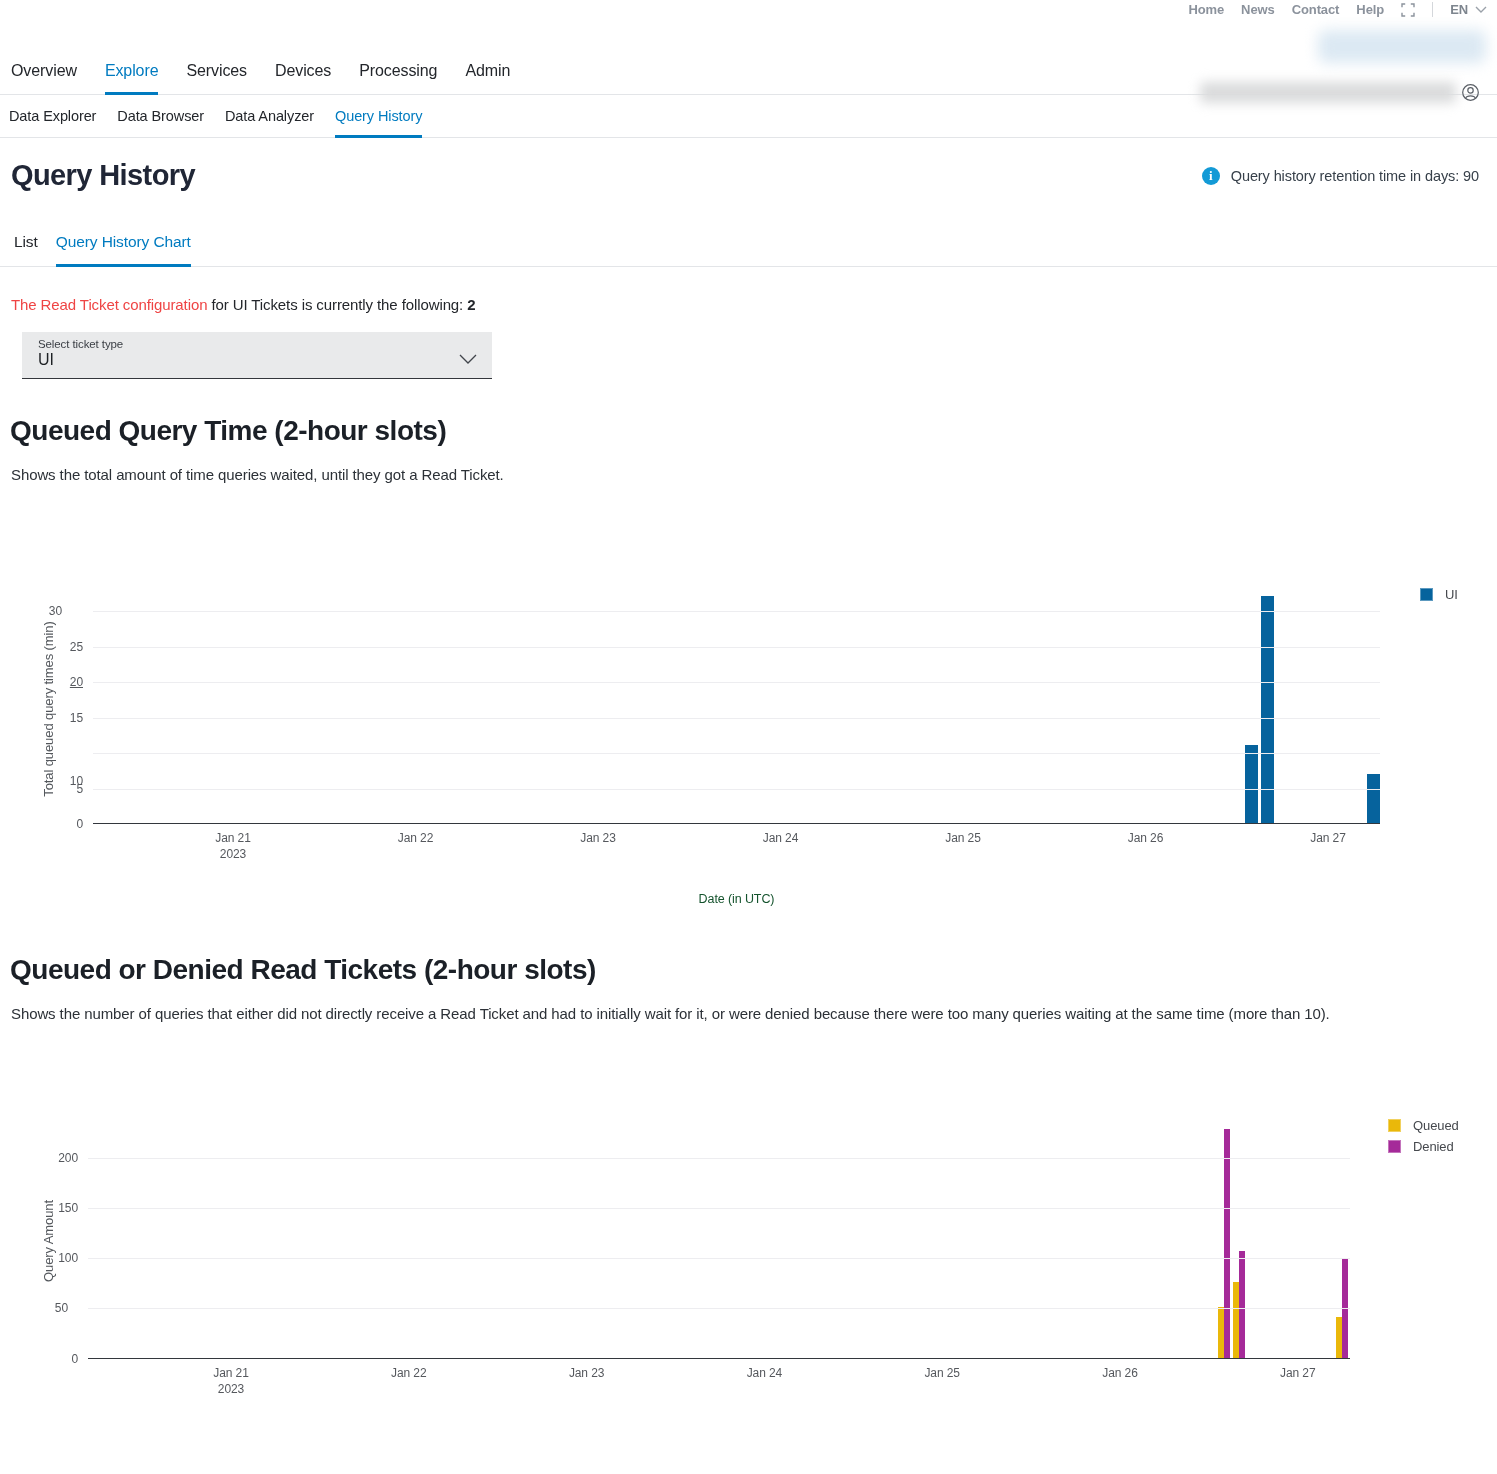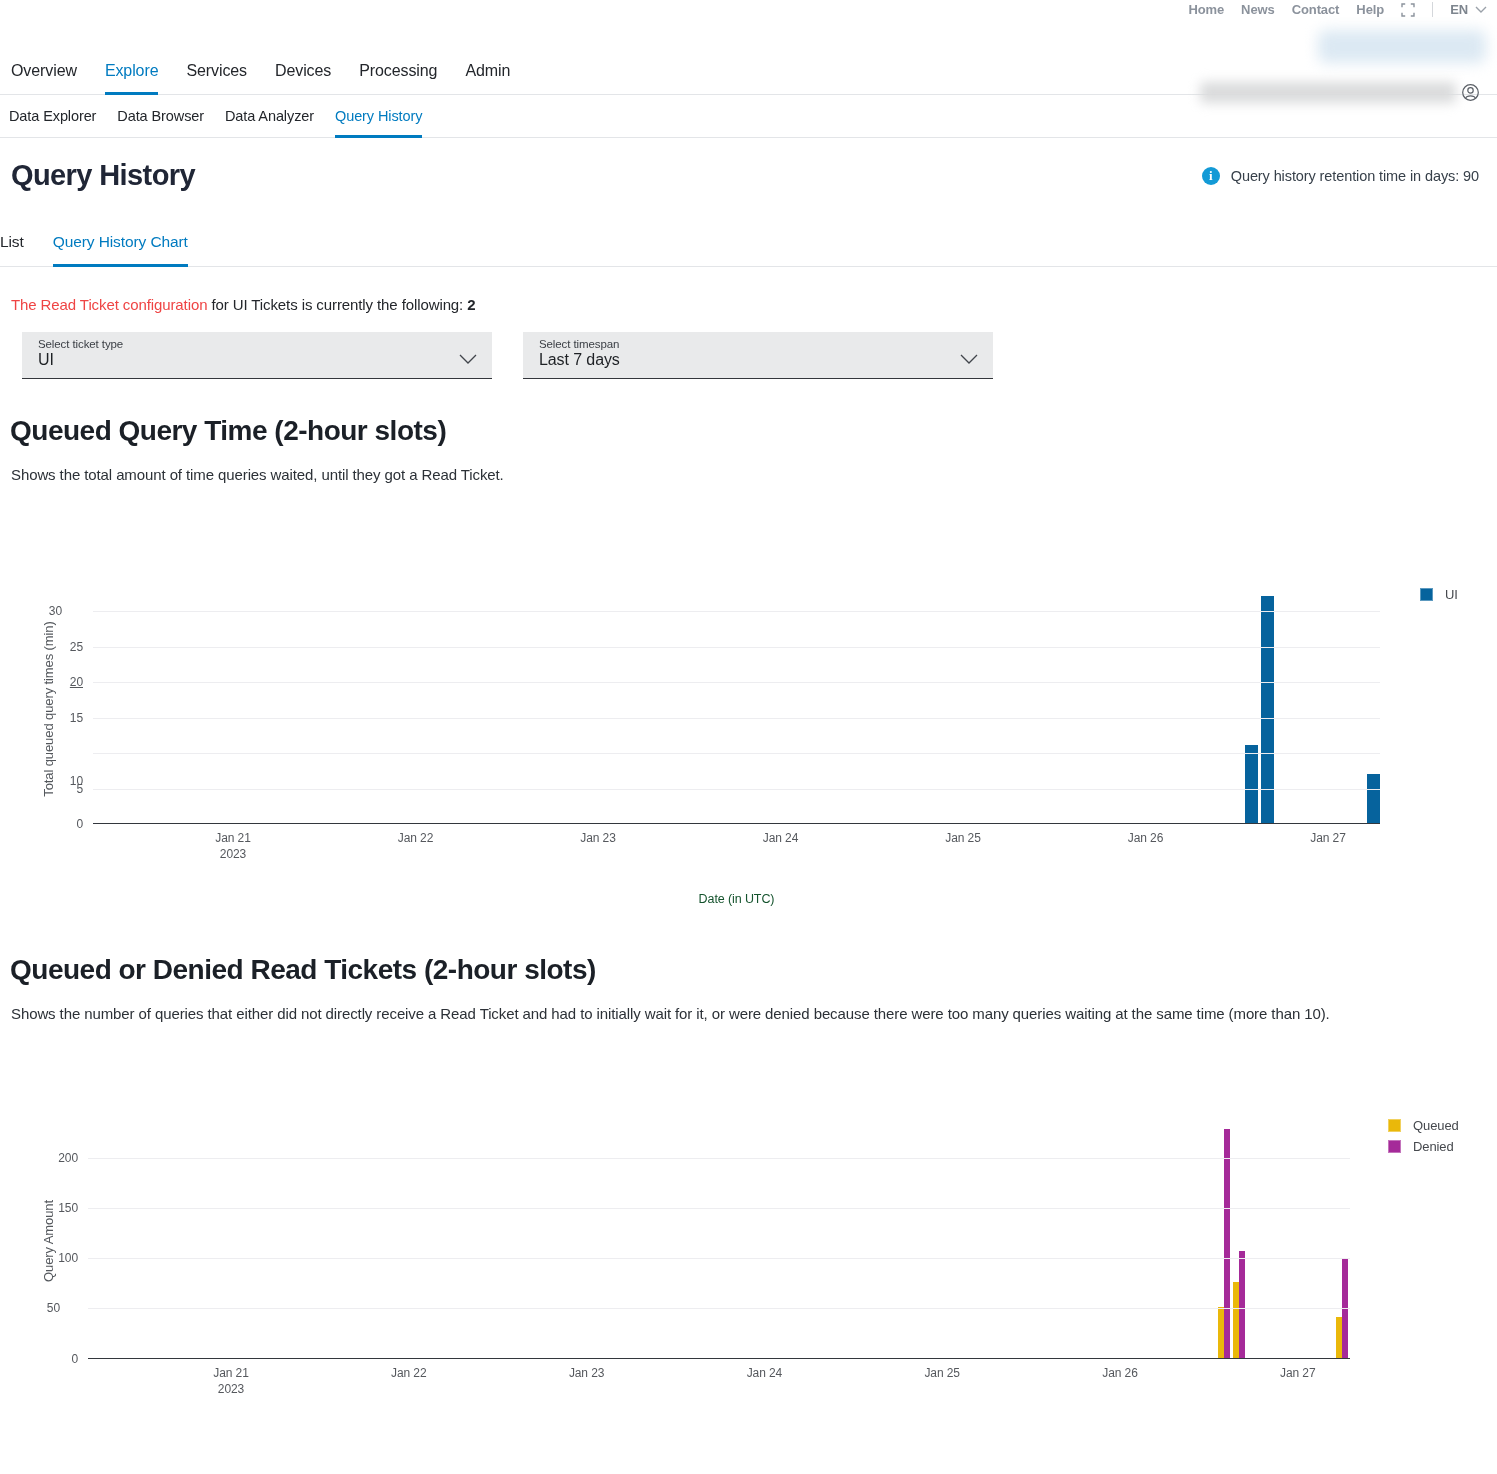--- a/index.html
+++ b/index.html
@@ -35,21 +35,21 @@
   .header-row { display: flex; justify-content: space-between; align-items: flex-start;
                 padding: 21px 18px 0 11px; }
   h1 { font-size: 29px; font-weight: 700; color: #202636; letter-spacing: -0.6px; }
   .retention { display: flex; align-items: center; gap: 11px; margin-top: 8px;
                font-size: 14.5px; color: #37404a; }
   .info-icon { width: 18px; height: 18px; border-radius: 50%; background: #139ad6; color: #fff;
                font-family: "Liberation Serif", serif; font-size: 13px; font-weight: 700;
                display: flex; align-items: center; justify-content: center; }
 
   
-  .tabs { margin-top: 41px; padding-left: 0; display: flex; gap: 29px; font-size: 15.5px;
+  .tabs { margin-top: 41px; padding-left: 14px; display: flex; gap: 18px; font-size: 15.5px;
           border-bottom: 1px solid #e3e5e8; }
   .tab { position: relative; padding-bottom: 15px; cursor: pointer; color: #23262b; }
   .tab.active { color: #007bc0; }
   .tab.active::after { content: ""; position: absolute; left: 0; right: 0; bottom: -1px;
                        height: 3px; background: #007bc0; }
 
   
   .config-line { margin: 29px 0 0 11px; font-size: 15px; color: #23262b; }
   .config-line .link { color: #ef4444; cursor: pointer; }
   .config-line .val { font-weight: 700; }
@@ -150,29 +150,20 @@
 </div>
 
 <div class="config-line">
   <span class="link">The Read Ticket configuration</span><span> for UI Tickets is currently the following: </span><span class="val">2</span>
 </div>
 
 <div class="filters">
   <div class="select-box">
     <span class="sl-label">Select ticket type</span>
     <span class="sl-value">UI</span>
-    <span class="chev">
-      <svg width="18" height="10" viewBox="0 0 18 10" fill="none" stroke="#41454b" stroke-width="1.3">
-        <path d="M1 1 L9 9 L17 1"></path>
-      </svg>
-    </span>
-  </div>
-  <div class="select-box">
-    <span class="sl-label">Select timespan</span>
-    <span class="sl-value">Last 7 days</span>
     <span class="chev">
       <svg width="18" height="10" viewBox="0 0 18 10" fill="none" stroke="#41454b" stroke-width="1.3">
         <path d="M1 1 L9 9 L17 1"></path>
       </svg>
     </span>
   </div>
 </div>
 
 <h2 class="section-h2">Queued Query Time (2-hour slots)</h2>
 <p class="section-desc">Shows the total amount of time queries waited, until they got a Read Ticket.</p>
@@ -219,21 +210,21 @@
     <div class="plot-area" style="left: 88px; top: 18px; width: 1262px; height: 235px;">
       <div class="bar" title="Queued Jan 26 14:00: 50" style="left: 1129.66px; width: 6px; height: 50.2137px; background: rgb(234, 184, 10);"></div>
       <div class="bar" title="Queued Jan 26 16:00: 75" style="left: 1144.59px; width: 6px; height: 75.3205px; background: rgb(234, 184, 10);"></div>
       <div class="bar" title="Queued Jan 27 06:00: 40" style="left: 1248.25px; width: 6px; height: 40.1709px; background: rgb(234, 184, 10);"></div>
       <div class="bar" title="Denied Jan 26 14:00: 228" style="left: 1135.66px; width: 6px; height: 228.974px; background: rgb(165, 42, 153);"></div>
       <div class="bar" title="Denied Jan 26 16:00: 106" style="left: 1150.59px; width: 6px; height: 106.453px; background: rgb(165, 42, 153);"></div>
       <div class="bar" title="Denied Jan 27 06:00: 98" style="left: 1254.25px; width: 6px; height: 98.4188px; background: rgb(165, 42, 153);"></div>
     </div>
     <div class="ytick" style="left: 0px; width: 78px; top: 246px;">0</div>
     <div class="gridline" style="left: 88px; width: 1262px; top: 202.786px;"></div>
-    <div class="ytick" style="left: 0px; width: 60px; top: 195.786px;">50</div>
+    <div class="ytick" style="left: 0px; width: 68px; top: 195.786px;">50</div>
     <div class="gridline" style="left: 88px; width: 1262px; top: 152.573px;"></div>
     <div class="ytick" style="left: 0px; width: 78px; top: 145.573px;">100</div>
     <div class="gridline" style="left: 88px; width: 1262px; top: 102.359px;"></div>
     <div class="ytick" style="left: 0px; width: 78px; top: 95.359px;">150</div>
     <div class="gridline" style="left: 88px; width: 1262px; top: 52.1453px;"></div>
     <div class="ytick" style="left: 0px; width: 78px; top: 45.1453px;">200</div>
     <div class="xtick" style="left: 231px; top: 259px;">Jan 21
 2023</div>
     <div class="xtick" style="left: 408.8px; top: 259px;">Jan 22</div>
     <div class="xtick" style="left: 586.6px; top: 259px;">Jan 23</div>

